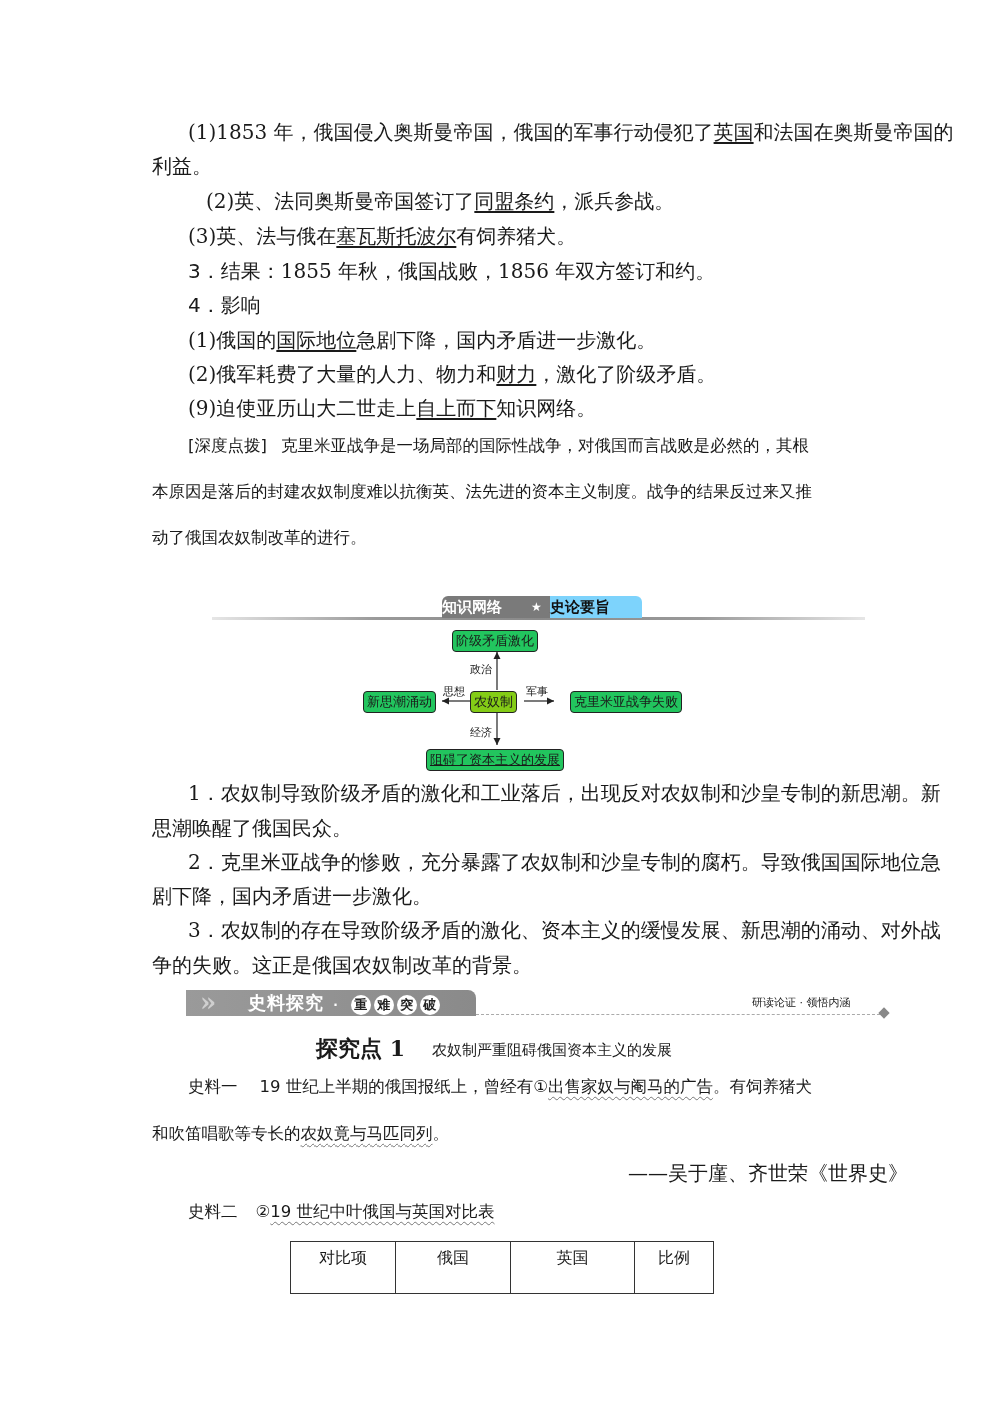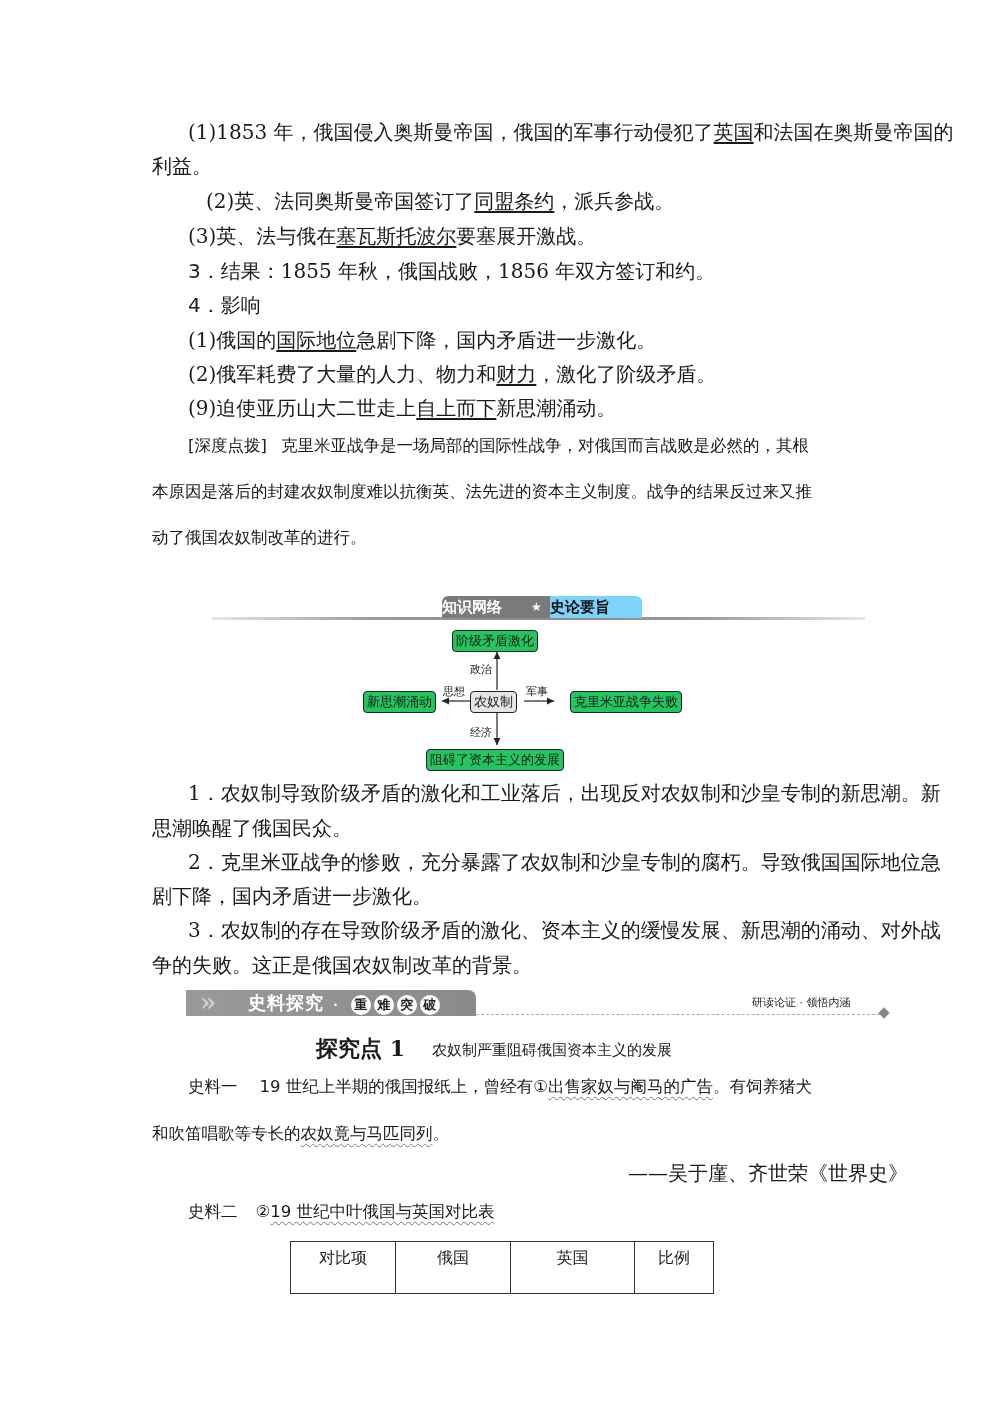--- a/index.html
+++ b/index.html
@@ -16,21 +16,21 @@
                background: linear-gradient(90deg, #e6e6e6 0%, #9a9a9a 25%, #8a8a8a 50%, #9a9a9a 75%, #e6e6e6 100%); }
     .kn-tab { position: absolute; top: 596px; height: 22px; font-size: 15px; font-weight: bold;
               line-height: 22px; text-align: left; font-family: "DejaVu Sans", sans-serif; }
     .kn-left { left: 442px; width: 108px; background: #7a7a7a; color: #fff; border-radius: 6px 0 0 0; }
     .kn-right { left: 550px; width: 92px; background: #7dd3fc; color: #111; border-radius: 0 6px 0 0; }
     .kn-star { position: absolute; left: 531px; top: 596px; font-size: 12px; color: #fff; line-height: 22px; }
 
     
     .node { position: absolute; border: 1.5px solid #222; border-radius: 4px; background: #22c55e;
             font-size: 13px; line-height: 20px; text-align: center; padding: 0 3px; white-space: nowrap; }
-    .node.center { background: #e5e5e5; }
+    .node.center { background: #84cc16; }
     .edge-label { position: absolute; font-size: 11px; line-height: 14px; white-space: nowrap; }
 
     
     .sec-banner { position: absolute; left: 186px; top: 990px; width: 290px; height: 26px;
                   background: linear-gradient(90deg, #9a9a9a, #8a8a8a); border-radius: 0 8px 0 0; }
     .sec-title { position: absolute; left: 248px; top: 990px; font-size: 18px; line-height: 26px;
                  color: #fff; font-weight: bold; font-family: "DejaVu Sans", sans-serif; letter-spacing: 1px; }
     .sec-circle { display: inline-block; width: 20px; height: 20px; border-radius: 50%; background: #fff; color: #222;
                   font-size: 13px; line-height: 20px; text-align: center; margin-left: 3px; font-weight: bold; }
     .chev { position: absolute; top: 989px; font-size: 26px; color: #cfcfcf; line-height: 26px; font-weight: bold; }
@@ -46,34 +46,34 @@
 <body>
 
 <div class="line" style="left:188px; top:122px;">
   <span>(1)1853 年，俄国侵入奥斯曼帝国，俄国的军事行动侵犯了</span><span class="u">英国</span><span>和法国在奥斯曼帝国的</span>
 </div>
 <div class="line" style="left:152px; top:156px;">利益。</div>
 <div class="line" style="left:188px; top:191px;margin-left:18px;">
   <span>(2)英、法同奥斯曼帝国签订了</span><span class="u">同盟条约</span><span>，派兵参战。</span>
 </div>
 <div class="line" style="left:188px; top:226px;">
-  <span>(3)英、法与俄在</span><span class="u">塞瓦斯托波尔</span><span>要塞展开激战。</span>
+  <span>(3)英、法与俄在</span><span class="u">塞瓦斯托波尔</span><span>有饲养猪犬。</span>
 </div>
 <div class="line" style="left:188px; top:261px;">
   <span class="sans">3．结果：</span><span>1855 年秋，俄国战败，1856 年双方签订和约。</span>
 </div>
 <div class="line sans" style="left:188px; top:295px;">4．影响</div>
 <div class="line" style="left:188px; top:330px;">
   <span>(1)俄国的</span><span class="u">国际地位</span><span>急剧下降，国内矛盾进一步激化。</span>
 </div>
 <div class="line" style="left:188px; top:364px;">
   <span>(2)俄军耗费了大量的人力、物力和</span><span class="u">财力</span><span>，激化了阶级矛盾。</span>
 </div>
 <div class="line" style="left:188px; top:398px;">
-  <span>(9)迫使亚历山大二世走上</span><span class="u">自上而下</span><span>新思潮涌动。</span>
+  <span>(9)迫使亚历山大二世走上</span><span class="u">自上而下</span><span>知识网络。</span>
 </div>
 
 <div class="line sans" style="left:188px; top:436px; font-size:16.5px;">
   <span style="margin-right:14px;">[深度点拨]</span><span>克里米亚战争是一场局部的国际性战争，对俄国而言战败是必然的，其根</span>
 </div>
 <div class="line sans" style="left:152px; top:482px; font-size:16.5px;">本原因是落后的封建农奴制度难以抗衡英、法先进的资本主义制度。战争的结果反过来又推</div>
 <div class="line sans" style="left:152px; top:528px; font-size:16.5px;">动了俄国农奴制改革的进行。</div>
 
 <div class="kn-rule"></div>
 <div class="kn-tab kn-left">知识网络</div>
@@ -88,21 +88,21 @@
   </defs>
   <line x1="497" y1="690" x2="497" y2="652" stroke="#222" stroke-width="1.2" marker-end="url(#ah)"></line>
   <line x1="497" y1="712" x2="497" y2="745" stroke="#222" stroke-width="1.2" marker-end="url(#ah)"></line>
   <line x1="470" y1="701" x2="442" y2="701" stroke="#222" stroke-width="1.2" marker-end="url(#ah)"></line>
   <line x1="524" y1="701" x2="554" y2="701" stroke="#222" stroke-width="1.2" marker-end="url(#ah)"></line>
 </svg>
 <div class="node" style="left:452px; top:630px;">阶级矛盾激化</div>
 <div class="node center" style="left:470px; top:691px;">农奴制</div>
 <div class="node" style="left:363px; top:691px;">新思潮涌动</div>
 <div class="node" style="left:559px; top:691px;margin-left:11px;">克里米亚战争失败</div>
-<div class="node" style="left:426px; top:749px;">阻碍了资本主义的发展</div>
+<div class="node" style="left:426px; top:749px;text-decoration:underline;">阻碍了资本主义的发展</div>
 <div class="edge-label" style="left:470px; top:663px;">政治</div>
 <div class="edge-label" style="left:443px; top:685px;">思想</div>
 <div class="edge-label" style="left:526px; top:685px;">军事</div>
 <div class="edge-label" style="left:470px; top:726px;">经济</div>
 
 <div class="line" style="left:188px; top:783px;">1．农奴制导致阶级矛盾的激化和工业落后，出现反对农奴制和沙皇专制的新思潮。新</div>
 <div class="line" style="left:152px; top:818px;">思潮唤醒了俄国民众。</div>
 <div class="line" style="left:188px; top:852px;">2．克里米亚战争的惨败，充分暴露了农奴制和沙皇专制的腐朽。导致俄国国际地位急</div>
 <div class="line" style="left:152px; top:886px;">剧下降，国内矛盾进一步激化。</div>
 <div class="line" style="left:188px; top:920px;">3．农奴制的存在导致阶级矛盾的激化、资本主义的缓慢发展、新思潮的涌动、对外战</div>

